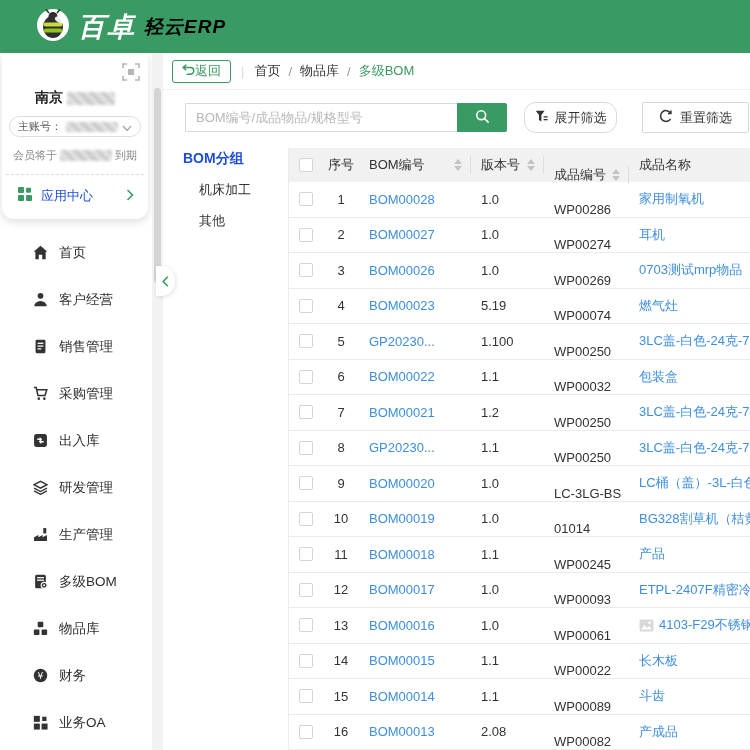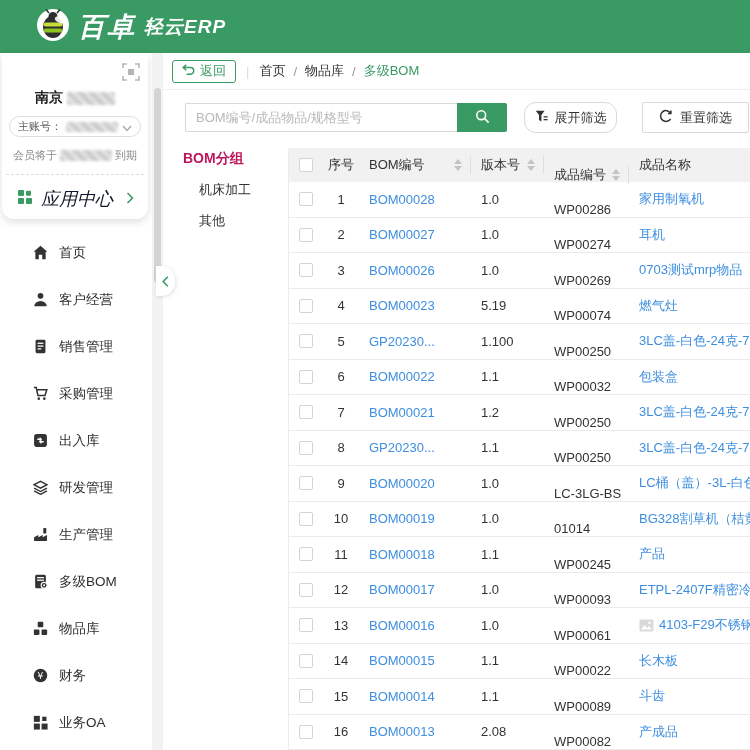--- a/index.html
+++ b/index.html
@@ -4,71 +4,71 @@
 <style>
   * { margin:0; padding:0; box-sizing:border-box; }
   html,body { width:750px; height:750px; overflow:hidden; }
   body { font-family:"Liberation Sans","DejaVu Sans",sans-serif; background:#fff; color:#333; }
   .app { position:relative; width:750px; height:750px; overflow:hidden; background:#fff; }
 
   
   .topbar { position:absolute; left:0; top:0; width:750px; height:53px; background:#3a9a63; display:flex; align-items:center; padding-left:36px; }
   .brand { display:flex; align-items:center; gap:8px; }
   .brand-bold { color:#fff; font-size:27px; font-weight:bold; font-style:italic; letter-spacing:2px; }
-  .brand-light { color:#ffffff; font-size:19px; font-style:italic; font-weight:bold; letter-spacing:1px; }
+  .brand-light { color:#000000; font-size:19px; font-style:italic; font-weight:bold; letter-spacing:1px; }
 
   
   .sidebar { position:absolute; left:0; top:53px; width:152px; height:697px; background:#fff; }
   .member-card { position:absolute; left:2px; top:0; width:146px; height:166px; background:#fff; border-radius:0 0 12px 12px; box-shadow:0 3px 8px rgba(0,0,0,.13); }
   .qr-ico { position:absolute; right:7px; top:9px; }
   .company-row { margin-top:36px; display:flex; align-items:center; justify-content:center; gap:4px; }
   .company-prefix { font-size:14px; font-weight:bold; color:#222; }
   .blur { background:repeating-linear-gradient(45deg,#c9c9c9 0 4px,#e3e3e3 4px 8px); filter:blur(1.5px); border-radius:2px; }
   .b-company { width:48px; height:13px; }
   .account-pill { margin:9px auto 0; width:132px; height:21px; border:1px solid #ddd; border-radius:11px; display:flex; align-items:center; padding:0 8px; gap:4px; }
   .account-label { font-size:11px; color:#555; white-space:nowrap; }
   .b-account { width:52px; height:10px; }
   .pill-chev { margin-left:auto; }
   .member-row { margin:11px auto 0; display:flex; align-items:center; justify-content:center; gap:3px; font-size:11px; color:#888; }
   .b-member { width:52px; height:11px; }
   .dash-div { margin:11px 4px 0; border-top:1px dashed #ddd; }
   .appcenter-row { display:flex; align-items:center; gap:9px; padding:12px 14px 0 16px; cursor:pointer; }
-  .appcenter-label { color:#0f172a; font-size:18px;font-style:italic; }
+  .appcenter-label { color:#1d4ed8; font-size:13px; }
   .appcenter-row .chev-r { margin-left:auto; }
 
   .menu { position:absolute; left:0; top:176px; width:152px; }
   .menu-item { height:47px; display:flex; align-items:center; gap:11px; padding-left:33px; cursor:pointer; }
   .menu-item .mi { width:15px; height:15px; flex:0 0 15px; display:flex; align-items:center; justify-content:center; }
   .menu-label { font-size:13.5px; color:#2f2f2f; white-space:nowrap; }
 
   
   .scroll-strip { position:absolute; left:152px; top:53px; width:11px; height:697px; background:#f2f2f2; }
   .scroll-thumb { position:absolute; left:2px; top:35px; width:7px; height:195px; background:#d4d4d4; border-radius:4px; }
   .collapse-tab { position:absolute; left:156px; top:266px; width:19px; height:30px; background:#fff; border-radius:0 14px 14px 0; box-shadow:1px 1px 4px rgba(0,0,0,.12); display:flex; align-items:center; justify-content:center; color:#3a9a62; font-size:13px; cursor:pointer; z-index:3; }
 
   
   .main { position:absolute; left:163px; top:53px; width:587px; height:697px; background:#fff; }
   .crumb-bar { height:37px; display:flex; align-items:center; border-bottom:1px solid #efefef; padding-left:9px; }
-  .back-btn { display:flex; align-items:center; gap:5px; border:1px solid #3a9a62; color:#3a9a62; border-radius:3px; height:23px; padding:0 9px; font-size:13px; background:#fff; cursor:pointer; }
+  .back-btn { display:flex; align-items:center; border:1px solid #3a9a62; color:#3a9a62; border-radius:3px; height:23px; padding:0 9px; font-size:13px; background:#fff; cursor:pointer; }
   .crumb-sep0 { color:#ddd; margin:0 10px; font-size:13px; }
   .crumbs { display:flex; align-items:center; gap:8px; font-size:13px; }
   .crumb { color:#333; cursor:pointer; }
   .crumb-slash { color:#999; }
   .crumb.active { color:#3a9a62; }
 
   .toolbar { position:absolute; left:0; top:49px; width:587px; height:31px; }
   .search-input { position:absolute; left:22px; top:1px; width:272px; height:29px; border:1px solid #d9d9d9; border-right:none; border-radius:2px 0 0 2px; padding:0 10px; font-size:13px; color:#333; outline:none; font-family:inherit; }
   .search-input::placeholder { color:#b8b8b8; }
   .search-btn { position:absolute; left:294px; top:1px; width:50px; height:29px; background:#3a9a63; border:none; border-radius:0 2px 2px 0; display:flex; align-items:center; justify-content:center; cursor:pointer; }
   .tool-btn { position:absolute; top:0; height:31px; background:#fff; border:1px solid #d9d9d9; border-radius:2px; display:flex; align-items:center; justify-content:center; gap:7px; font-size:13px; color:#333; cursor:pointer; font-family:inherit; }
   .expand-btn { left:361px; width:93px;border-radius:12px; }
   .reset-btn { left:479px; width:107px; }
 
   .group-panel { position:absolute; left:20px; top:97px; }
-  .group-title { font-size:14px; font-weight:bold; color:#be185d; }
+  .group-title { font-size:14px; font-weight:bold; color:#1d4ed8; }
   .group-item { font-size:13px; color:#333; margin:13px 0 0 16px; cursor:pointer; white-space:nowrap; }
 
   
   .table-wrap { position:absolute; left:125px; top:95px; width:462px; height:602px; overflow:hidden; }
   .tbl { width:672px; border-left:1px solid #ececec; }
   .thead { display:flex; align-items:center; height:34px; background:#f1f1f1; font-size:13px; color:#333; }
   .tr { display:flex; align-items:center; height:35.5px; border-bottom:1px solid #ebebeb; font-size:13px; }
   .td,.th { flex:none; display:flex; align-items:center; }
   .c-check { width:34px; justify-content:center; }
   .c-seq { width:36px; justify-content:center; }

